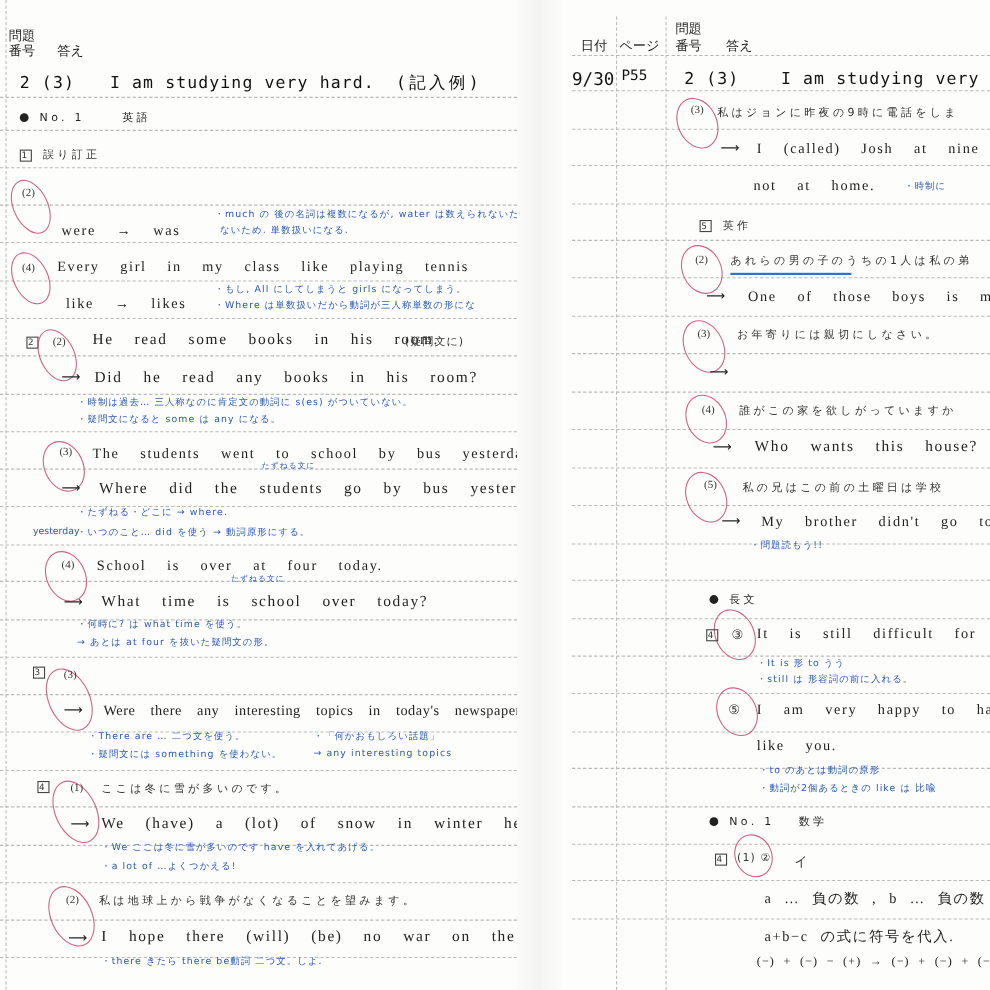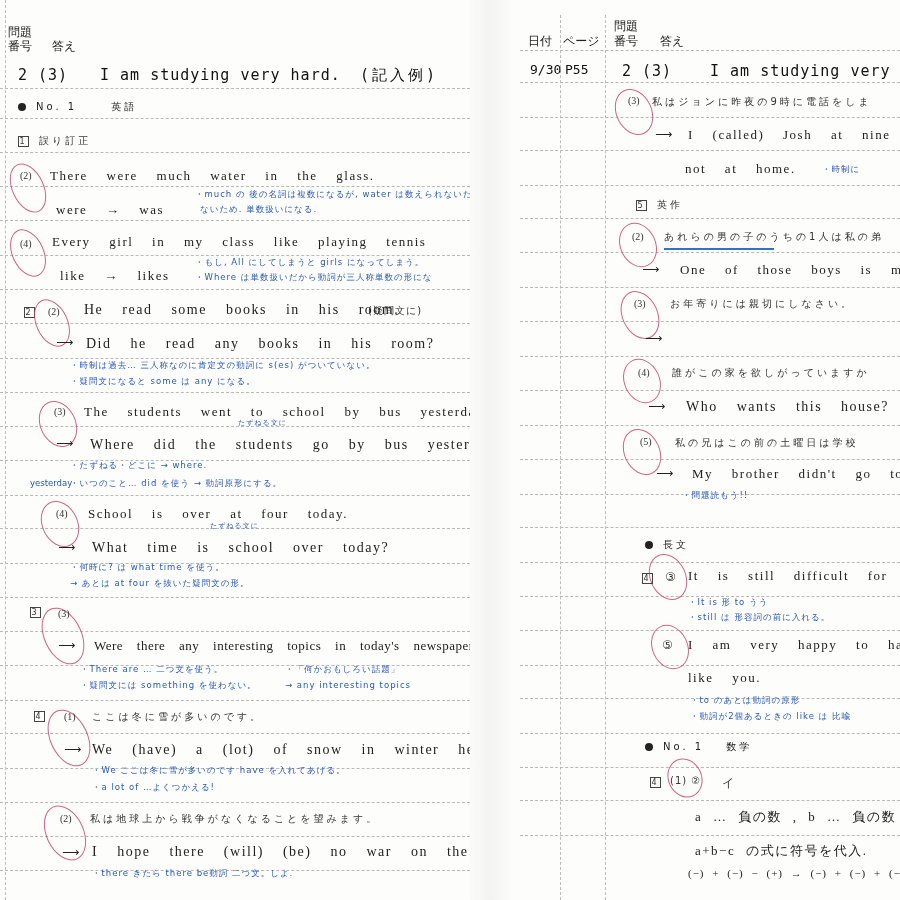--- a/index.html
+++ b/index.html
@@ -67,21 +67,20 @@
 
   <div class="txt jp" style="left:18px;top:100px;color:#222">
     <span class="bullet"></span><span>No. 1</span><span style="margin-left:34px">英語</span>
   </div>
   <div class="txt jp" style="left:18px;top:134px">
     <span class="boxnum">1</span><span>誤り訂正</span>
   </div>
 
   <div class="circle" style="left:12px;top:162px;width:30px;height:50px"></div>
   <div class="txt num" style="left:20px;top:170px">(2)</div>
-  <div class="txt hand" style="left:50px;top:168px">There were much water in the glass.</div>
   <div class="txt hand" style="left:56px;top:202px">were → was</div>
   <div class="txt note" style="left:195px;top:189px">・much の 後の名詞は複数になるが, water は数えられないため, 単数扱いになる。</div>
   <div class="txt note" style="left:200px;top:204px">ないため. 単数扱いになる.</div>
 
   <div class="circle" style="left:12px;top:228px;width:30px;height:48px"></div>
   <div class="txt num" style="left:20px;top:238px">(4)</div>
   <div class="txt hand" style="left:52px;top:234px">Every girl in my class like playing tennis</div>
   <div class="txt hand" style="left:60px;top:268px">like → likes</div>
   <div class="txt note" style="left:195px;top:257px">・もし, All にしてしまうと girls になってしまう。</div>
   <div class="txt note" style="left:195px;top:272px">・Where は単数扱いだから動詞が三人称単数の形にな</div>
@@ -171,21 +170,21 @@
   <div class="rule" style="left:10px;width:380px;top:767px"></div>
   <div class="rule" style="left:10px;width:380px;top:800px"></div>
   <div class="rule" style="left:10px;width:380px;top:835px"></div>
 
   <div class="txt hdr" style="left:18px;top:35px">日付</div>
   <div class="txt hdr" style="left:53px;top:35px">ページ</div>
   <div class="txt hdr" style="left:104px;top:20px">問題</div>
   <div class="txt hdr" style="left:104px;top:35px">番号</div>
   <div class="txt hdr" style="left:150px;top:35px">答え</div>
 
-  <div class="txt title" style="left:20px;top:62px;font-size:13px;letter-spacing:0">9/30</div>
+  <div class="txt title" style="left:10px;top:62px;font-size:16px;letter-spacing:0">9/30</div>
   <div class="txt title" style="left:55px;top:62px;font-size:13px;letter-spacing:0">P55</div>
   <div class="txt title" style="left:112px;top:62px">2 (3)</div>
   <div class="txt title" style="left:200px;top:62px">I am studying very h</div>
 
   <div class="circle" style="left:106px;top:88px;width:34px;height:46px"></div>
   <div class="txt num" style="left:118px;top:95px">(3)</div>
   <div class="txt jp" style="left:142px;top:95px">私はジョンに昨夜の9時に電話をしま</div>
   <div class="txt arrow" style="left:145px;top:127px">⟶</div>
   <div class="txt hand" style="left:178px;top:127px">I (called) Josh at nine la</div>
   <div class="txt hand" style="left:175px;top:161px">not at home.</div>

